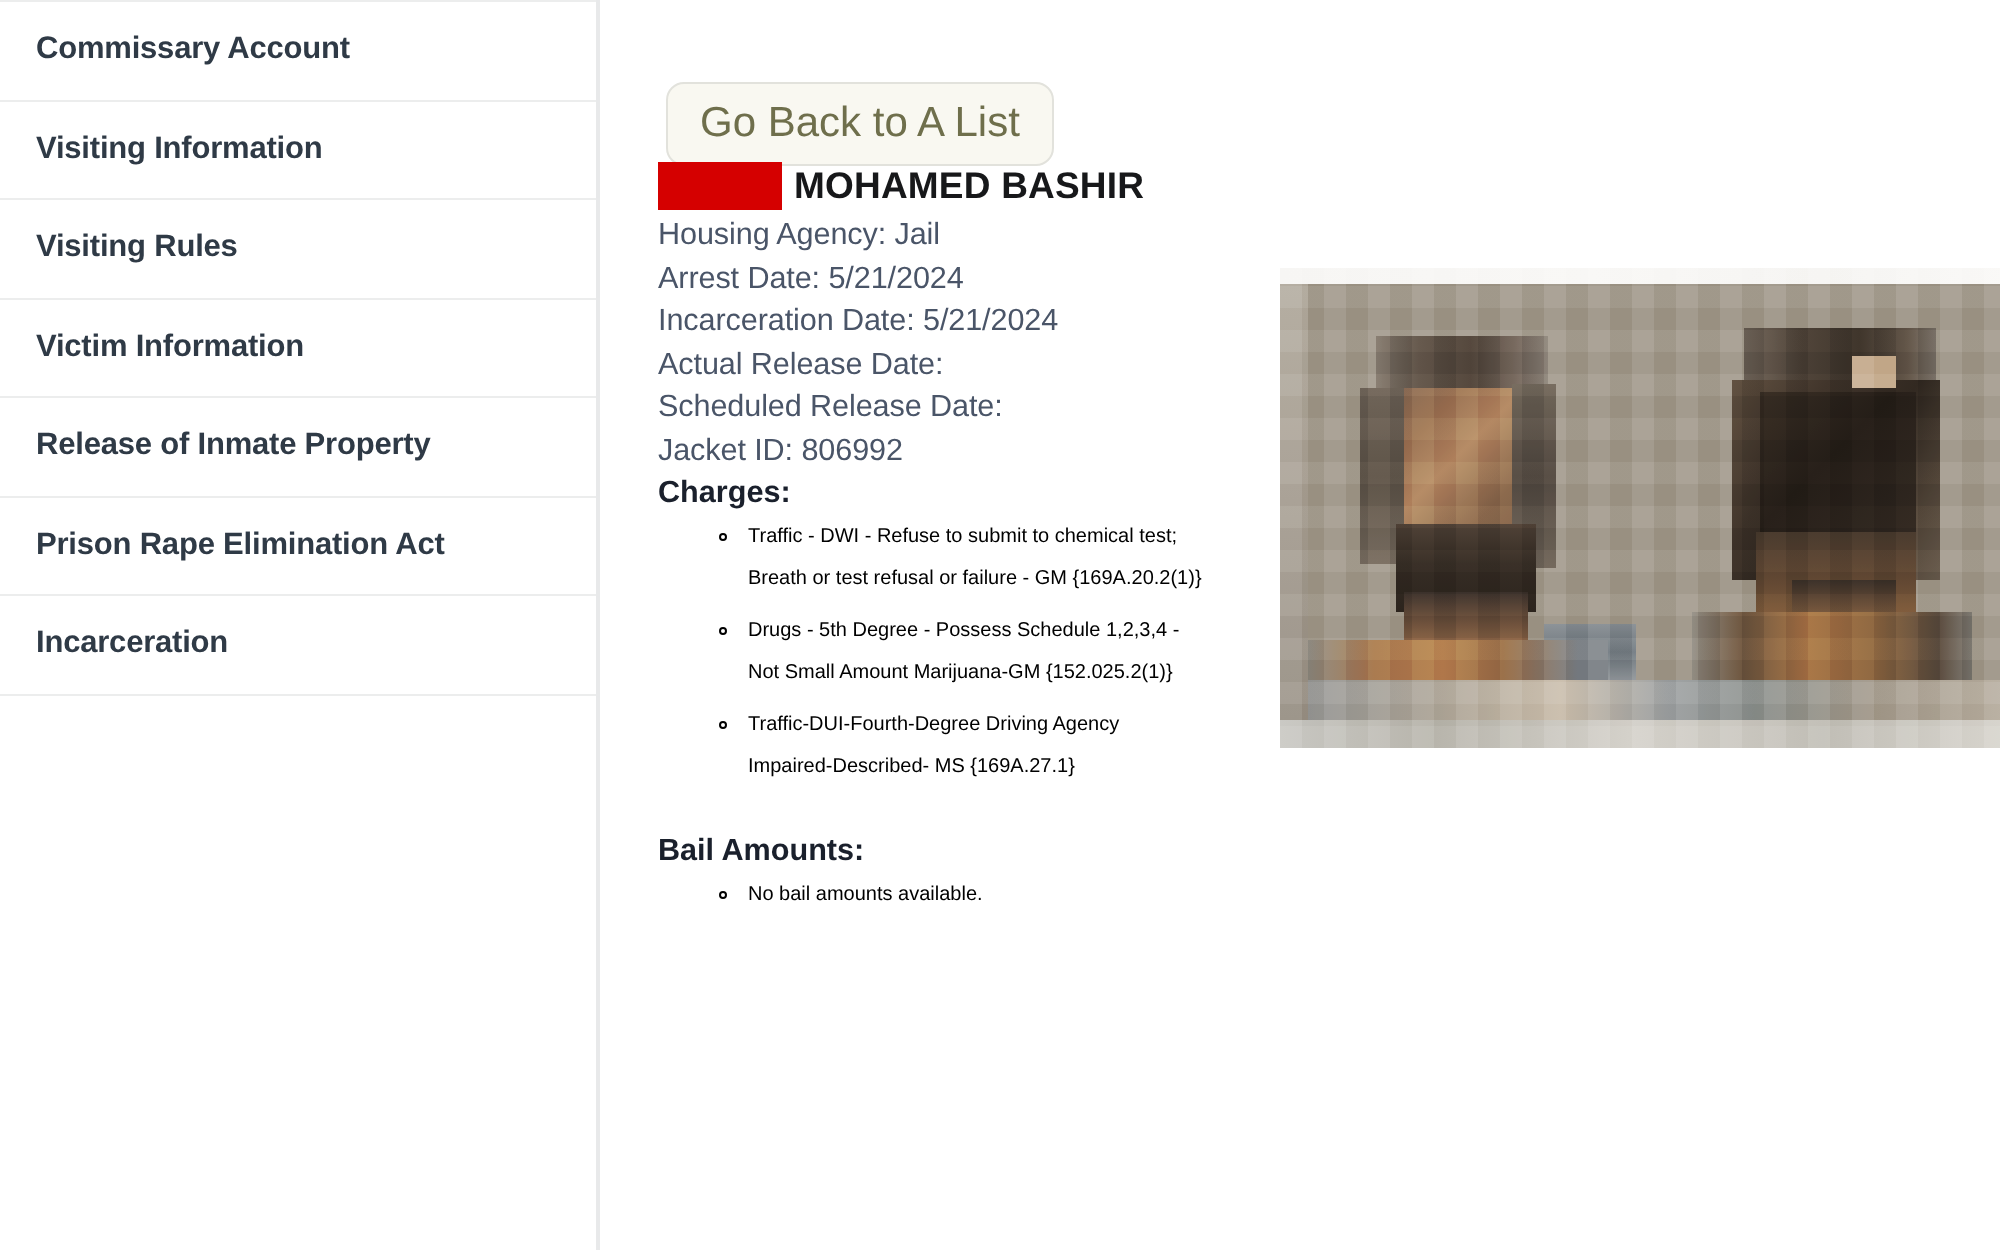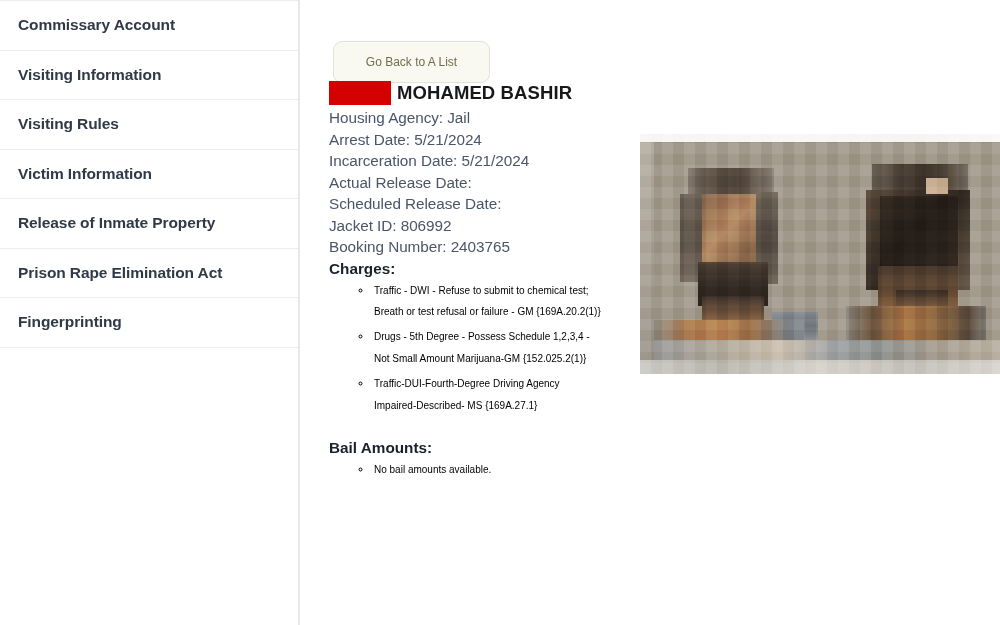--- a/index.html
+++ b/index.html
@@ -62,21 +62,21 @@
     left: 33px;
     top: 41px;
     min-width: 157px;
     height: 42px;
     padding: 0 16px;
     background: #f9f8f1;
     border: 1px solid #e2e2dc;
     border-radius: 9px;
     color: #6f6f4c;
     font-family: "Liberation Sans", sans-serif;
-    font-size: 12px;
+    font-size: 21px;
     font-weight: 400;
     line-height: 40px;
     text-align: center;
     cursor: pointer;
     white-space: nowrap;
   }
 
   #inmate-block {
     position: absolute;
     left: 29px;
@@ -237,21 +237,21 @@
       <li class="nav-item">
         <span>Victim Information</span>
       </li>
       <li class="nav-item">
         <span>Release of Inmate Property</span>
       </li>
       <li class="nav-item">
         <span>Prison Rape Elimination Act</span>
       </li>
       <li class="nav-item">
-        <span>Fingerprinting</span>
+        <span>Incarceration</span>
       </li>
     </ul>
   </nav>
 
   <main id="main">
 
     <button id="back-button">Go Back to A List</button>
 
     <section id="inmate-block">
 
@@ -259,21 +259,20 @@
         <div id="redaction-bar"></div>
         <div id="inmate-name">MOHAMED BASHIR</div>
       </div>
 
       <div class="detail-line">Housing Agency: Jail</div>
       <div class="detail-line">Arrest Date: 5/21/2024</div>
       <div class="detail-line">Incarceration Date: 5/21/2024</div>
       <div class="detail-line">Actual Release Date:</div>
       <div class="detail-line">Scheduled Release Date:</div>
       <div class="detail-line">Jacket ID: 806992</div>
-      <div class="detail-line">Booking Number: 2403765</div>
 
       <div class="section-heading">Charges:</div>
       <ul class="charges">
         <li>Traffic - DWI - Refuse to submit to chemical test; Breath or test refusal or failure - GM {169A.20.2(1)}</li>
         <li>Drugs - 5th Degree - Possess Schedule 1,2,3,4 - Not Small Amount Marijuana-GM {152.025.2(1)}</li>
         <li>Traffic-DUI-Fourth-Degree Driving Agency Impaired-Described- MS {169A.27.1}</li>
       </ul>
 
       <div class="section-heading" id="bail-heading">Bail Amounts:</div>
       <ul class="bails">

